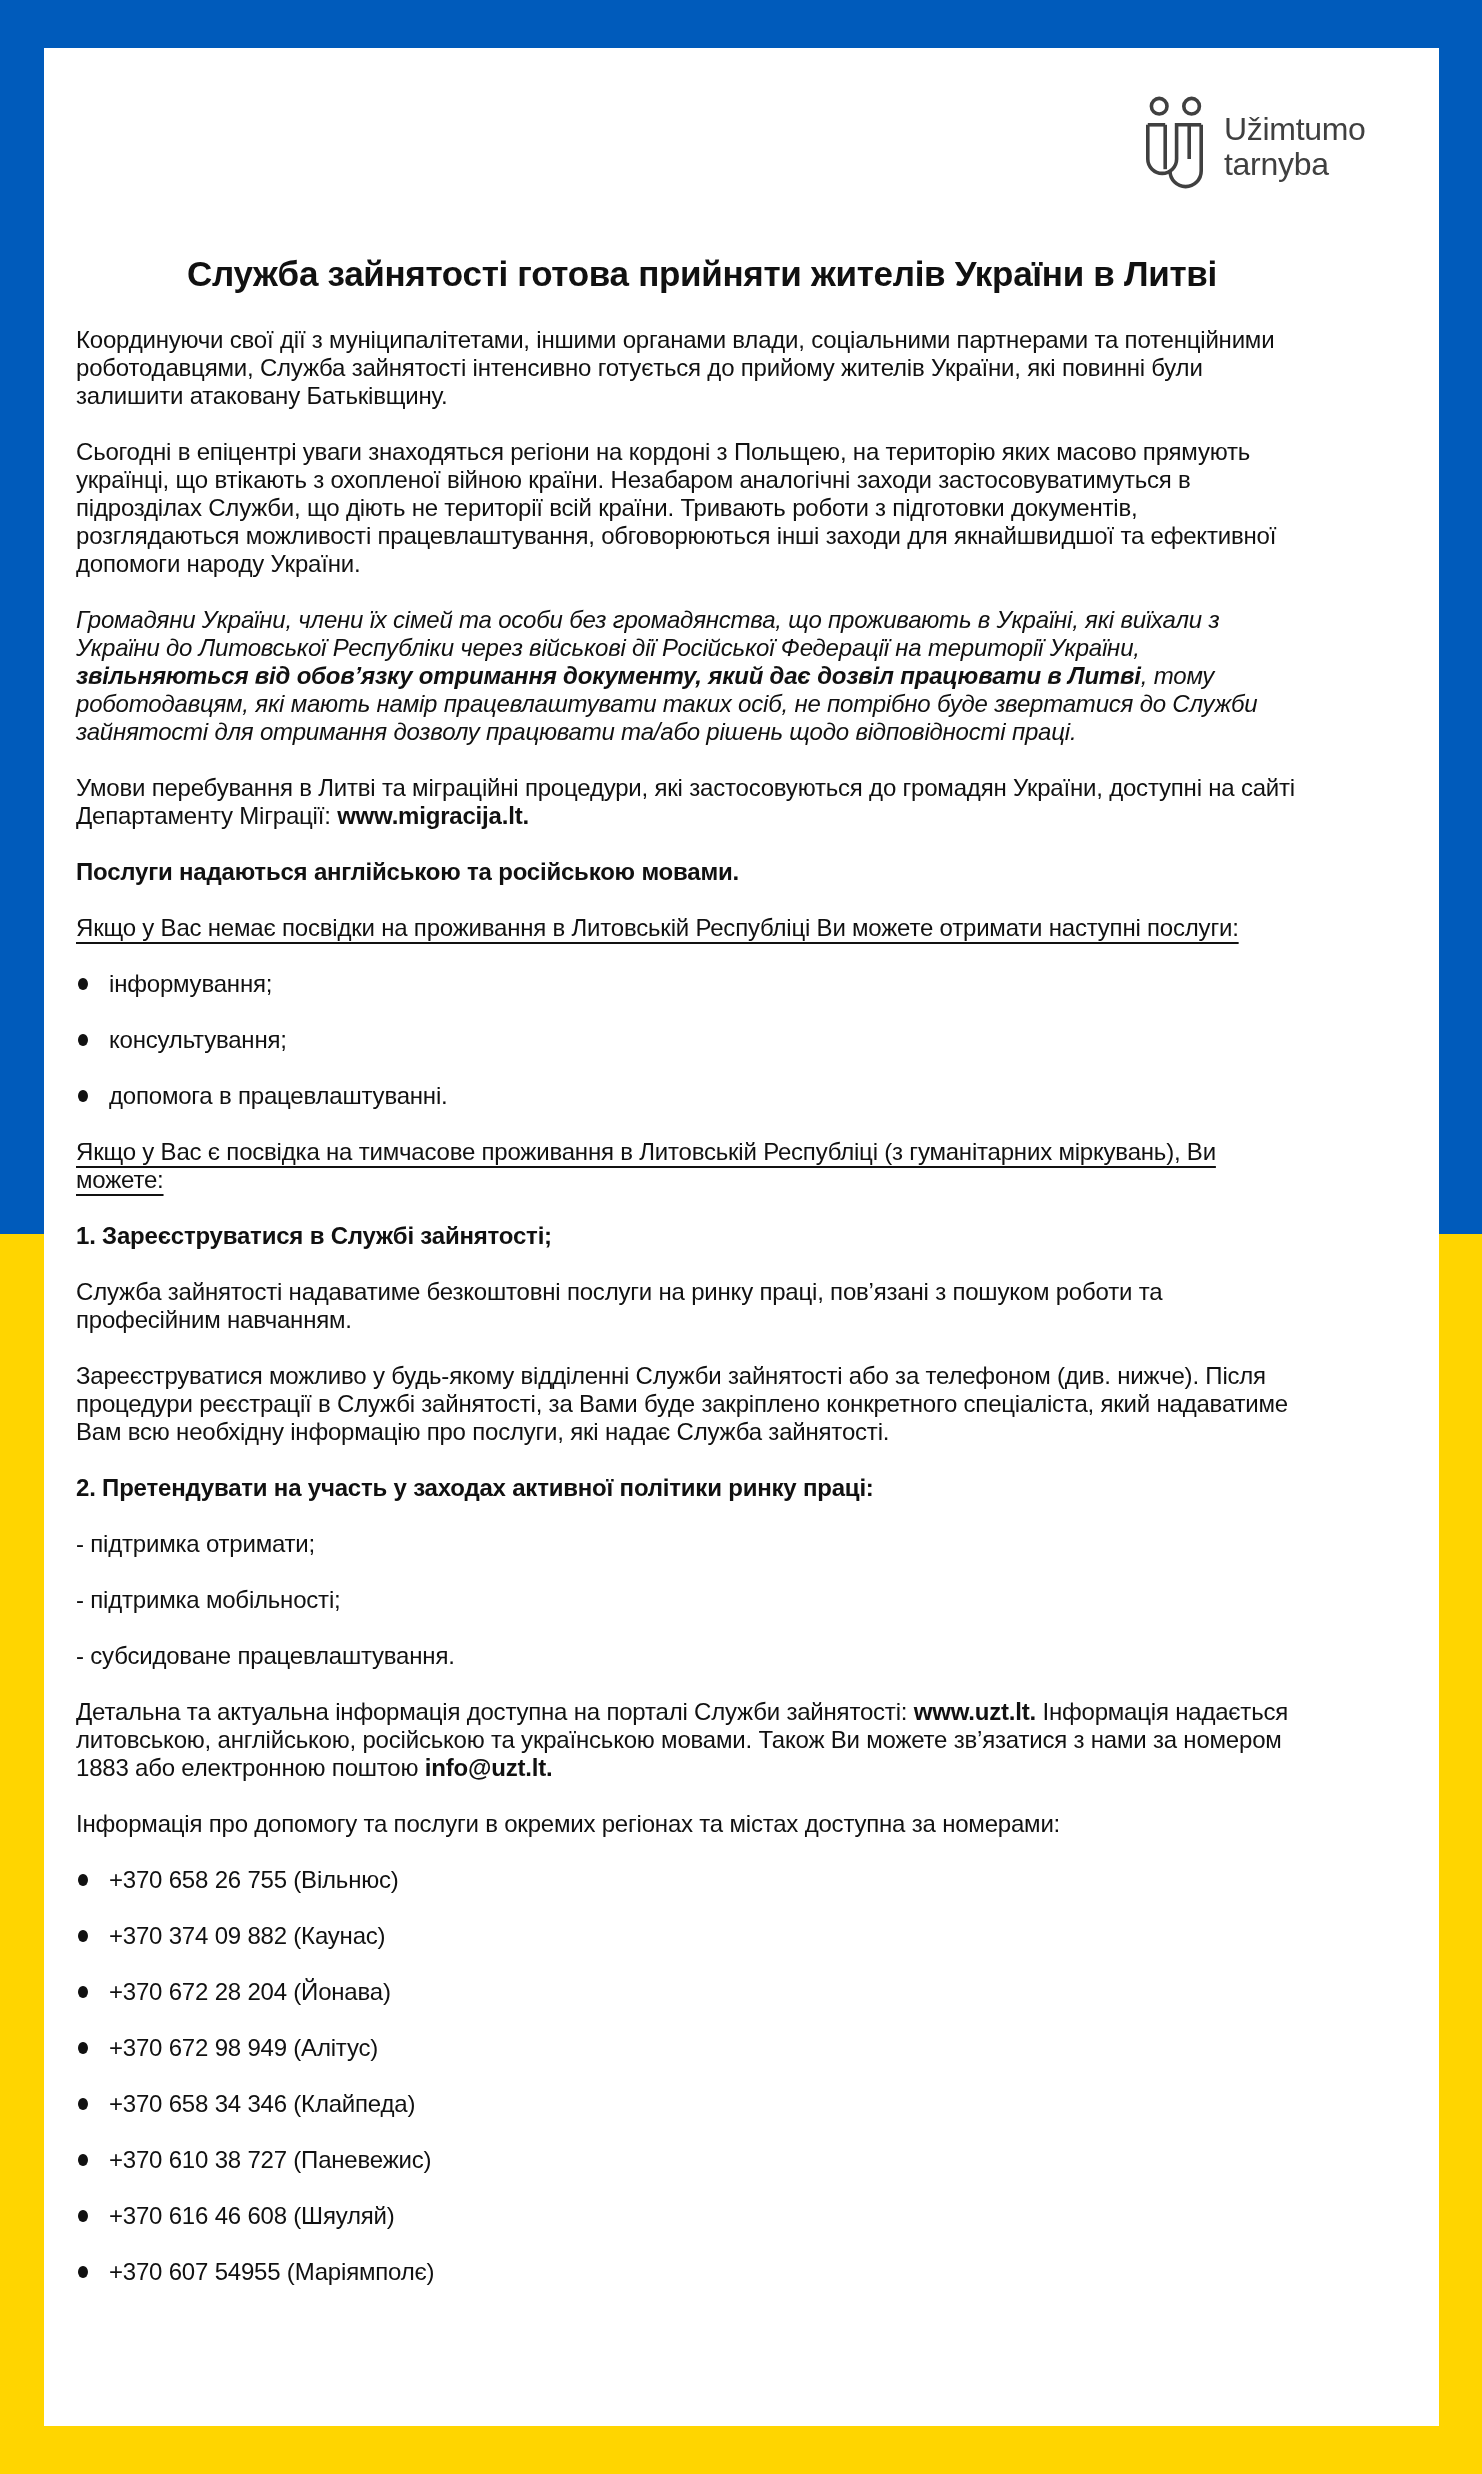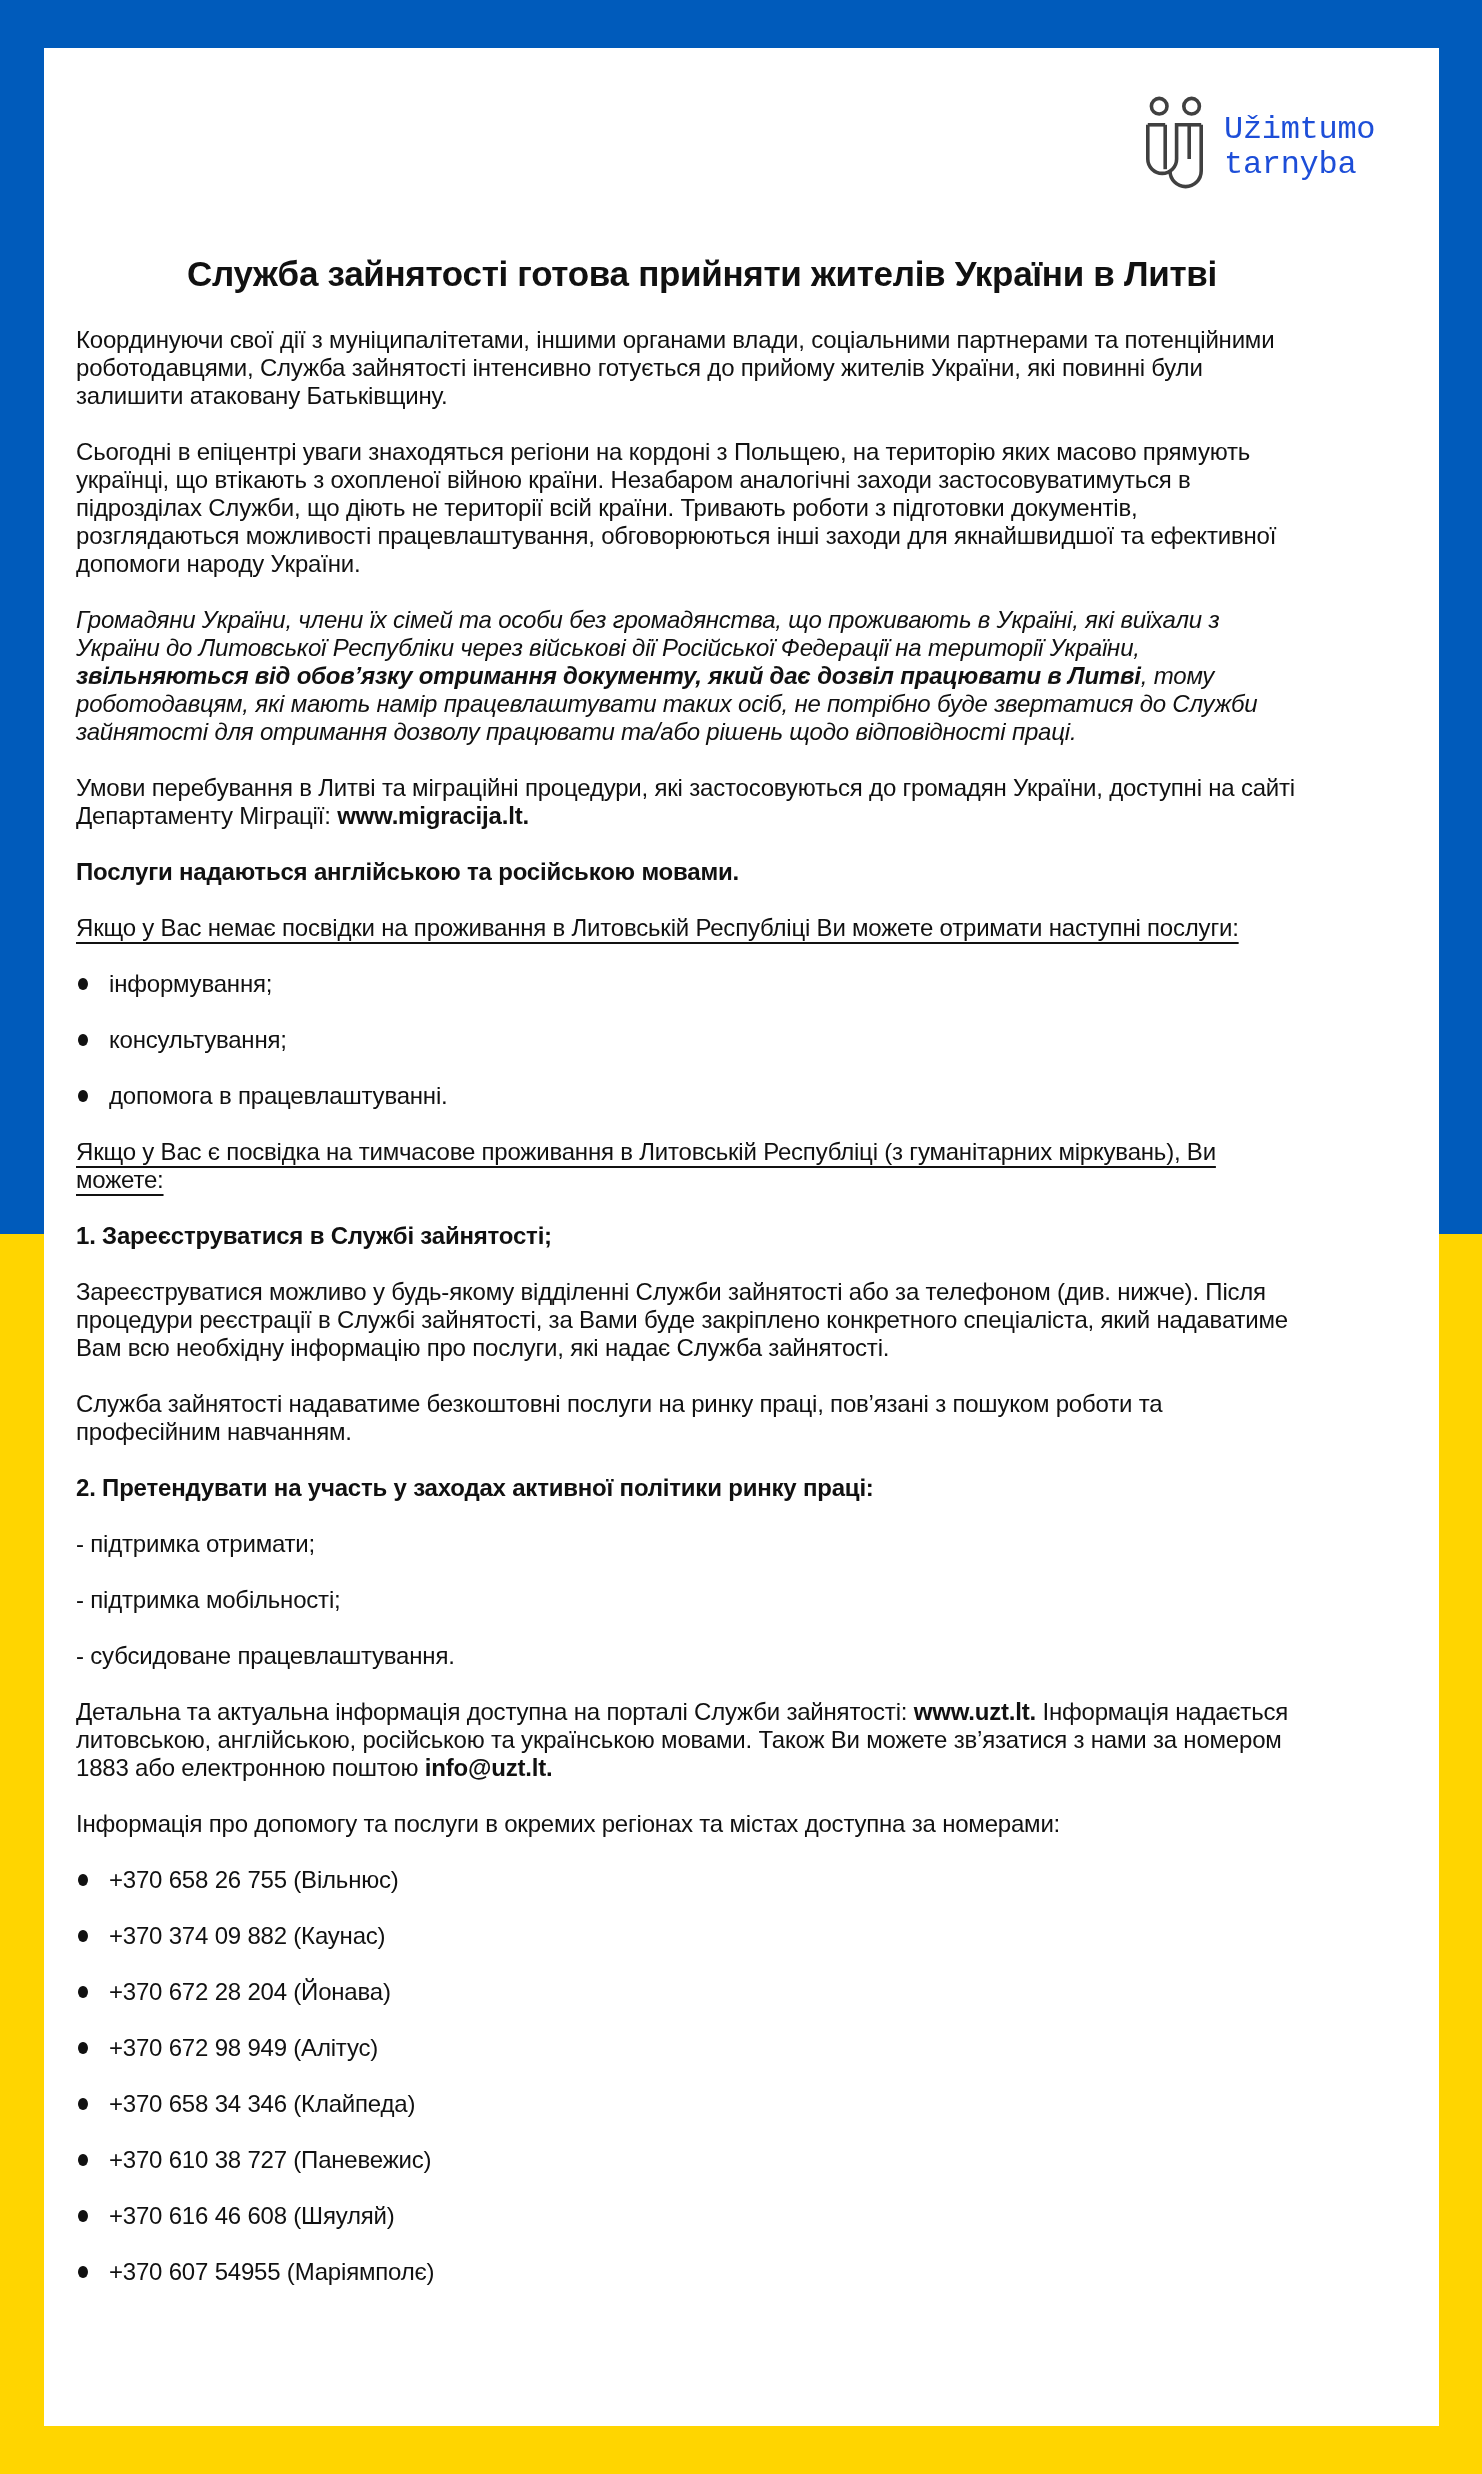--- a/index.html
+++ b/index.html
@@ -27,23 +27,23 @@
   }
   .logo {
     position: absolute;
     left: 1146px; top: 96px;
     width: 263px; height: 102px;
     display: flex; align-items: center;
   }
   .logo svg { width: 60px; height: 102px; }
   .logo-text {
     margin-left: 18px;
-    font-family: Liberation Mono, monospace;
+    font-family: Liberation Sans, sans-serif;
     font-weight: 500;
-    color: #1d4ed8;
+    color: #404040;
     font-size: 32px;
     line-height: 35px;
     letter-spacing: -0.3px;
   }
   .title {
     position: absolute;
     left: 76px; top: 250px;
     width: 1244px;
     text-align: center;
     font-size: 35px;
@@ -118,22 +118,22 @@
 
   <p class="underline">Якщо у Вас немає посвідки на проживання в Литовській Республіці Ви можете отримати наступні послуги:</p>
   <ul class="dots">
     <li><span class="bullet"></span><span>інформування;</span></li>
     <li><span class="bullet"></span><span>консультування;</span></li>
     <li><span class="bullet"></span><span>допомога в працевлаштуванні.</span></li>
   </ul>
 
   <p class="underline">Якщо у Вас є посвідка на тимчасове проживання в Литовській Республіці (з гуманітарних міркувань), Ви можете:</p>
   <p class="bold">1. Зареєструватися в Службі зайнятості;</p>
+  <p>Служба зайнятості надаватиме безкоштовні послуги на ринку праці, пов’язані з пошуком роботи та професійним навчанням.</p>
   <p>Зареєструватися можливо у будь-якому відділенні Служби зайнятості або за телефоном (див. нижче). Після процедури реєстрації в Службі зайнятості, за Вами буде закріплено конкретного спеціаліста, який надаватиме Вам всю необхідну інформацію про послуги, які надає Служба зайнятості.</p>
-  <p>Служба зайнятості надаватиме безкоштовні послуги на ринку праці, пов’язані з пошуком роботи та професійним навчанням.</p>
   <p class="bold">2. Претендувати на участь у заходах активної політики ринку праці:</p>
   <p class="dash-item">- підтримка отримати;</p>
   <p class="dash-item">- підтримка мобільності;</p>
   <p class="dash-item">- субсидоване працевлаштування.</p>
 
   <p><span>Детальна та актуальна інформація доступна на порталі Служби зайнятості: </span><a class="link">www.uzt.lt.</a><span> Інформація надається литовською, англійською, російською та українською мовами. Також Ви можете зв’язатися з нами за номером 1883 або електронною поштою </span><a class="link">info@uzt.lt.</a></p>
   <p>Інформація про допомогу та послуги в окремих регіонах та містах доступна за номерами:</p>
 
   <ul class="dots">
     <li><span class="bullet"></span><a>+370 658 26 755</a> <span>(Вільнюс)</span></li>

